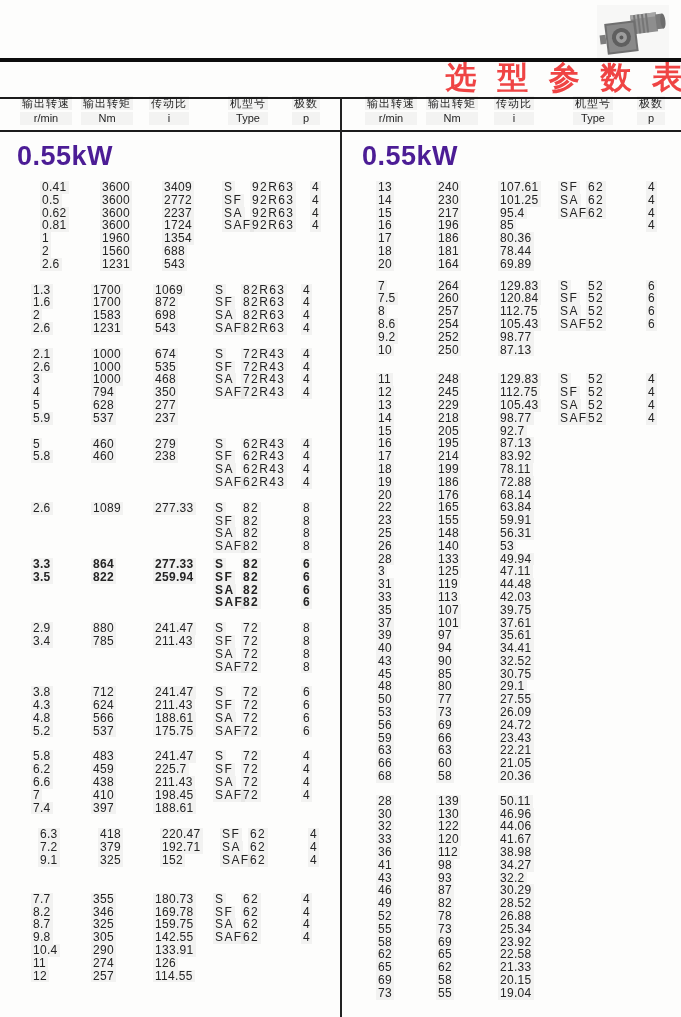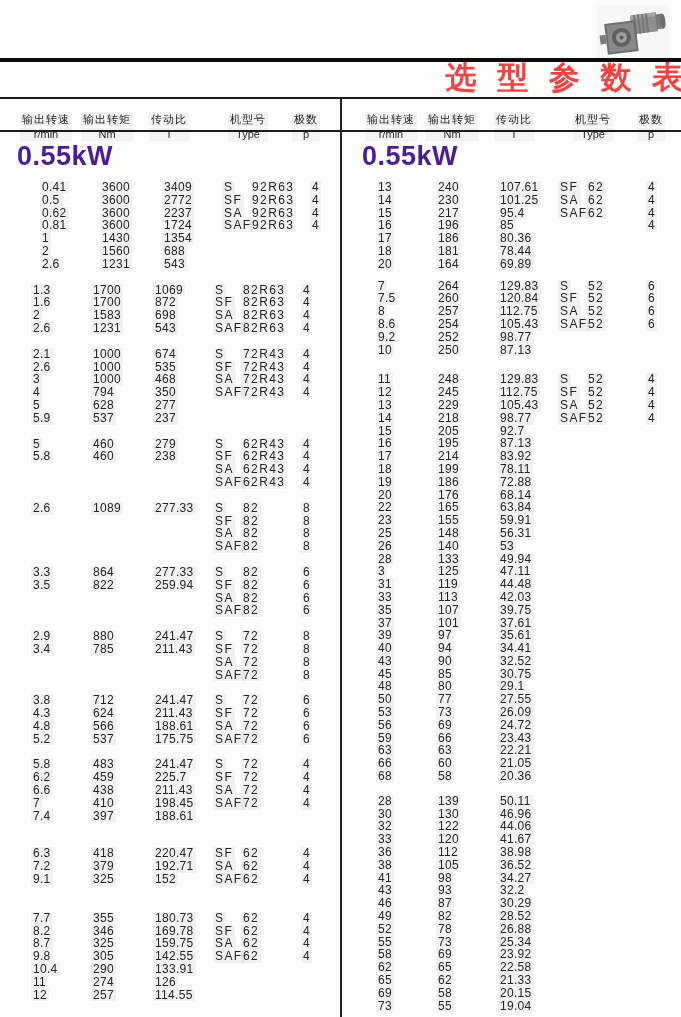--- a/index.html
+++ b/index.html
@@ -17,21 +17,21 @@
   .vrule{position:absolute;left:340px;top:97px;width:2px;height:920px;background:#222;}
   
   .title{
     position:absolute;top:59px;left:8px;width:681px;margin:0;
     text-align:right;font-size:31px;font-weight:700;color:#ef4444;
     letter-spacing:6px;text-indent:6px;line-height:37px;white-space:nowrap;
   }
   
   .photo{position:absolute;left:597px;top:5px;width:72px;height:54px;}
   
-  .headers{position:absolute;top:112px;left:0;width:341px;height:30px;}
+  .headers{position:absolute;top:96px;left:0;width:341px;height:30px;}
   .headers.right{left:345px;width:336px;}
   .hcell{position:absolute;top:0;transform:translateX(-50%);text-align:center;white-space:nowrap;}
   .hc0{left:46px;} .hc1{left:107px;} .hc2{left:169px;} .hc3{left:248px;} .hc4{left:306px;}
   .h-zh{font-size:11px;line-height:14px;background:rgba(0,0,0,0.045);padding:0 2px;letter-spacing:1px;}
   .h-unit{font-size:11px;line-height:13px;margin-top:2px;background:rgba(0,0,0,0.04);padding:0 2px;}
   
   .power{position:absolute;top:141px;font-size:27px;font-weight:700;color:#4c1d95;letter-spacing:0.5px;white-space:nowrap;}
   .power.pl{left:17px;} .power.pr{left:362px;}
   
   .rows{position:absolute;top:181px;left:0;width:341px;}
@@ -157,21 +157,21 @@
         <div class="row">
           <span class="c c0">0.81</span>
           <span class="c c1">3600</span>
           <span class="c c2">1724</span>
           <span class="c c3">SAF</span>
           <span class="c c4">92R63</span>
           <span class="c c5">4</span>
         </div>
         <div class="row">
           <span class="c c0">1</span>
-          <span class="c c1">1430</span>
+          <span class="c c1">1960</span>
           <span class="c c2">1354</span>
         </div>
         <div class="row">
           <span class="c c0">2</span>
           <span class="c c1">1560</span>
           <span class="c c2">688</span>
         </div>
         <div class="row">
           <span class="c c0">2.6</span>
           <span class="c c1">1231</span>
@@ -302,21 +302,21 @@
           <span class="c c3">SA</span>
           <span class="c c4">82</span>
           <span class="c c5">8</span>
         </div>
         <div class="row">
           <span class="c c3">SAF</span>
           <span class="c c4">82</span>
           <span class="c c5">8</span>
         </div>
       </div>
-      <div class="block" style="margin-top: 13px;">
+      <div class="block" style="margin-top: 5px; font-weight: bold;">
         <div class="row">
           <span class="c c0">3.3</span>
           <span class="c c1">864</span>
           <span class="c c2">277.33</span>
           <span class="c c3">S</span>
           <span class="c c4">82</span>
           <span class="c c5">6</span>
         </div>
         <div class="row">
           <span class="c c0">3.5</span>
@@ -431,21 +431,21 @@
           <span class="c c3">SAF</span>
           <span class="c c4">72</span>
           <span class="c c5">4</span>
         </div>
         <div class="row">
           <span class="c c0">7.4</span>
           <span class="c c1">397</span>
           <span class="c c2">188.61</span>
         </div>
       </div>
-      <div class="block" style="margin-top: 25px;">
+      <div class="block" style="margin-top: 14px; padding-left: 7px;">
         <div class="row">
           <span class="c c0">6.3</span>
           <span class="c c1">418</span>
           <span class="c c2">220.47</span>
           <span class="c c3">SF</span>
           <span class="c c4">62</span>
           <span class="c c5">4</span>
         </div>
         <div class="row">
           <span class="c c0">7.2</span>
@@ -798,25 +798,20 @@
         </div>
         <div class="row">
           <span class="c c0">33</span>
           <span class="c c1">120</span>
           <span class="c c2">41.67</span>
         </div>
         <div class="row">
           <span class="c c0">36</span>
           <span class="c c1">112</span>
           <span class="c c2">38.98</span>
-        </div>
-        <div class="row">
-          <span class="c c0">38</span>
-          <span class="c c1">105</span>
-          <span class="c c2">36.52</span>
         </div>
         <div class="row">
           <span class="c c0">41</span>
           <span class="c c1">98</span>
           <span class="c c2">34.27</span>
         </div>
         <div class="row">
           <span class="c c0">43</span>
           <span class="c c1">93</span>
           <span class="c c2">32.2</span>

